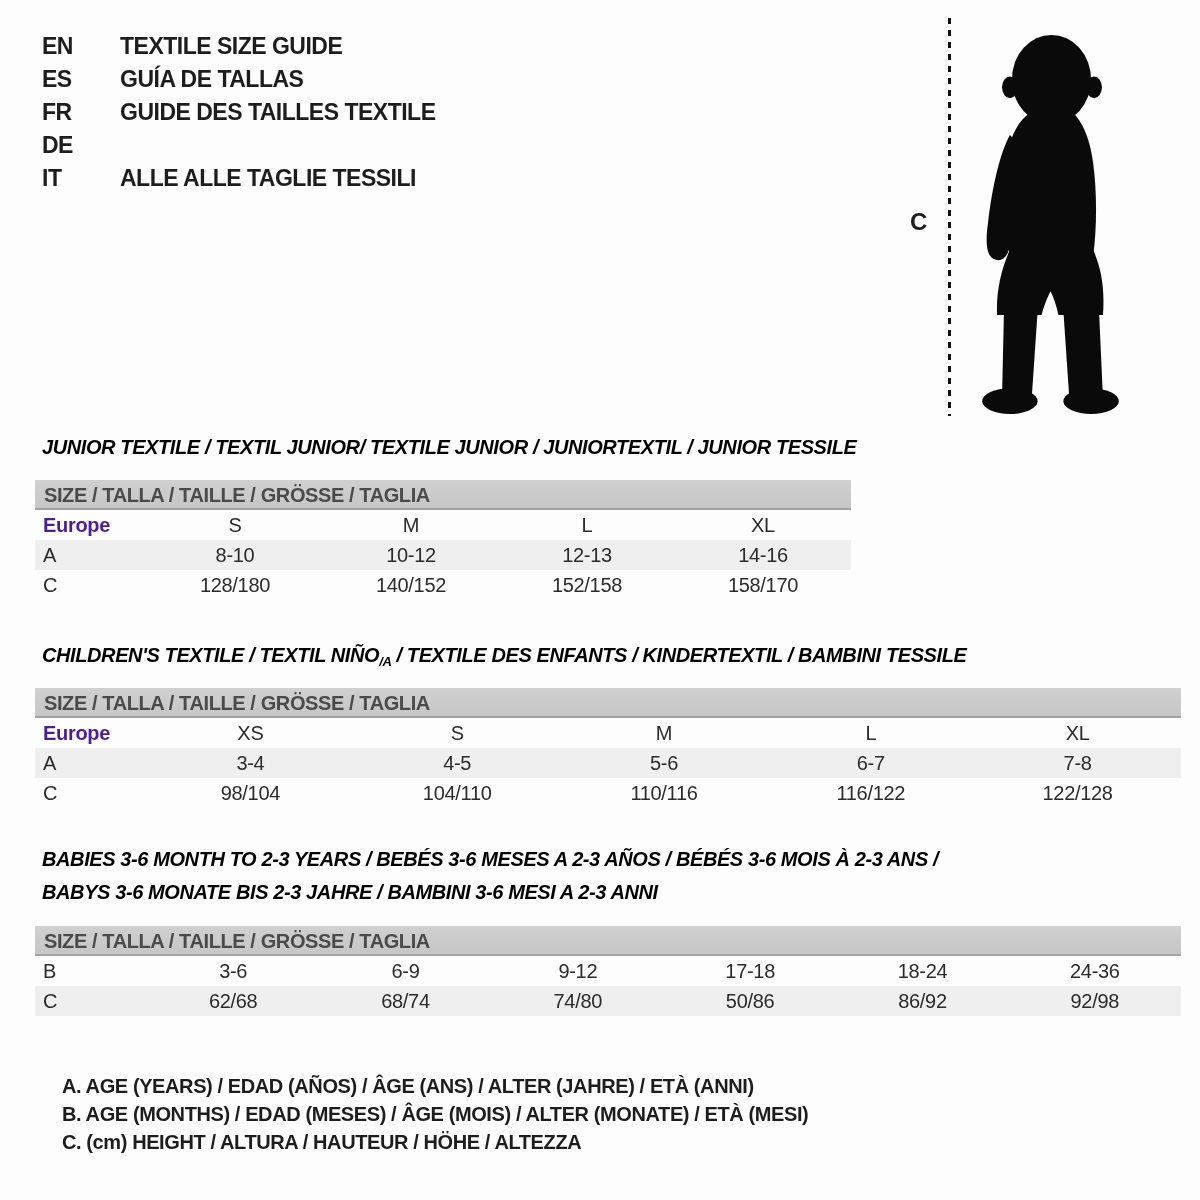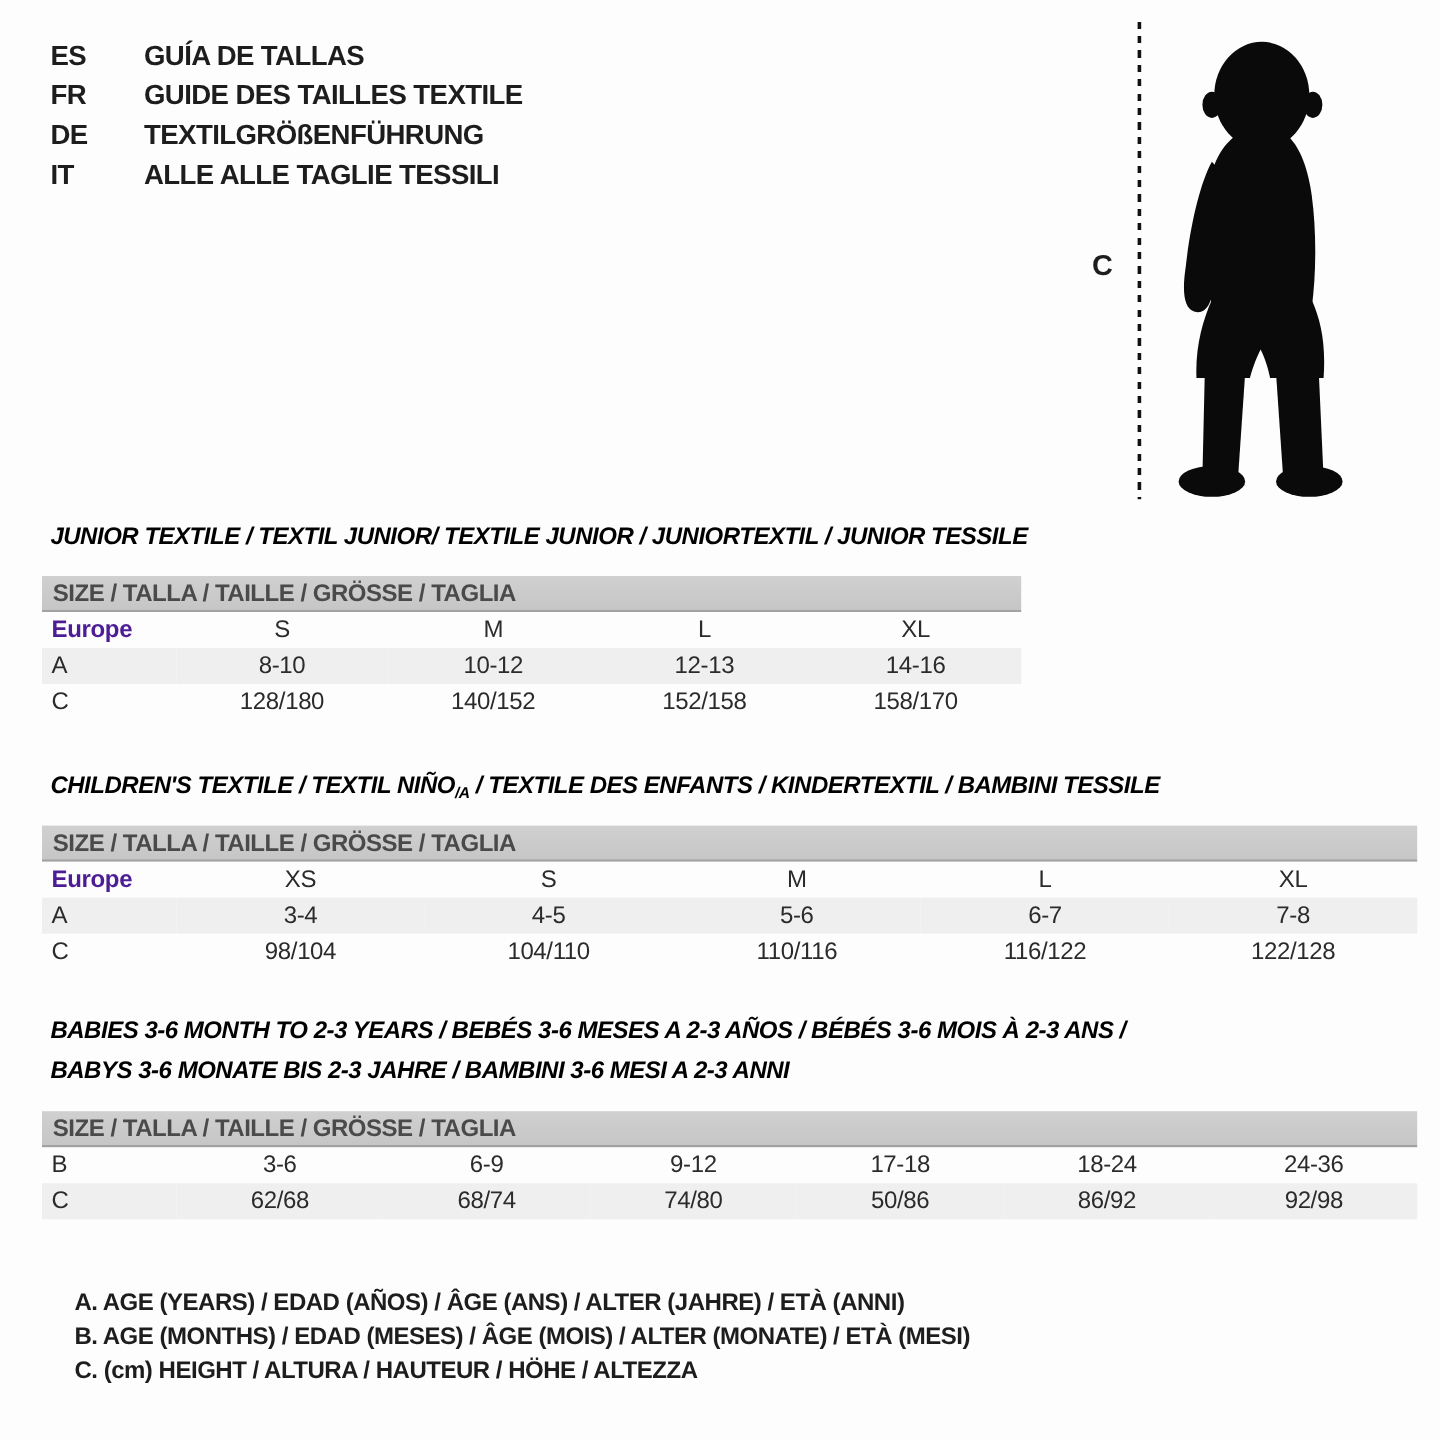--- a/index.html
+++ b/index.html
@@ -58,30 +58,33 @@
     letter-spacing:-0.4px; color:#1d1d1d; white-space:nowrap;margin-left:20px;
   }
 </style>
 </head>
 <body>
 
 <div class="canvas">
 
   <div class="lang-block">
     <div class="lang-row">
+      <span class="lang-code">EN</span>
+      <span class="lang-title">TEXTILE SIZE GUIDE</span>
+    </div>
+    <div class="lang-row">
       <span class="lang-code">ES</span>
       <span class="lang-title">GUÍA DE TALLAS</span>
     </div>
     <div class="lang-row">
       <span class="lang-code">FR</span>
       <span class="lang-title">GUIDE DES TAILLES TEXTILE</span>
     </div>
     <div class="lang-row">
       <span class="lang-code">DE</span>
-      <span class="lang-title">TEXTILGRÖßENFÜHRUNG</span>
     </div>
     <div class="lang-row">
       <span class="lang-code">IT</span>
       <span class="lang-title">ALLE ALLE TAGLIE TESSILI</span>
     </div>
   </div>
 
   <div class="measure-line"></div>
   <div class="measure-label">C</div>
   <svg class="baby-svg" viewBox="0 0 175 400" xmlns="http://www.w3.org/2000/svg" fill="#0a0a0a">

